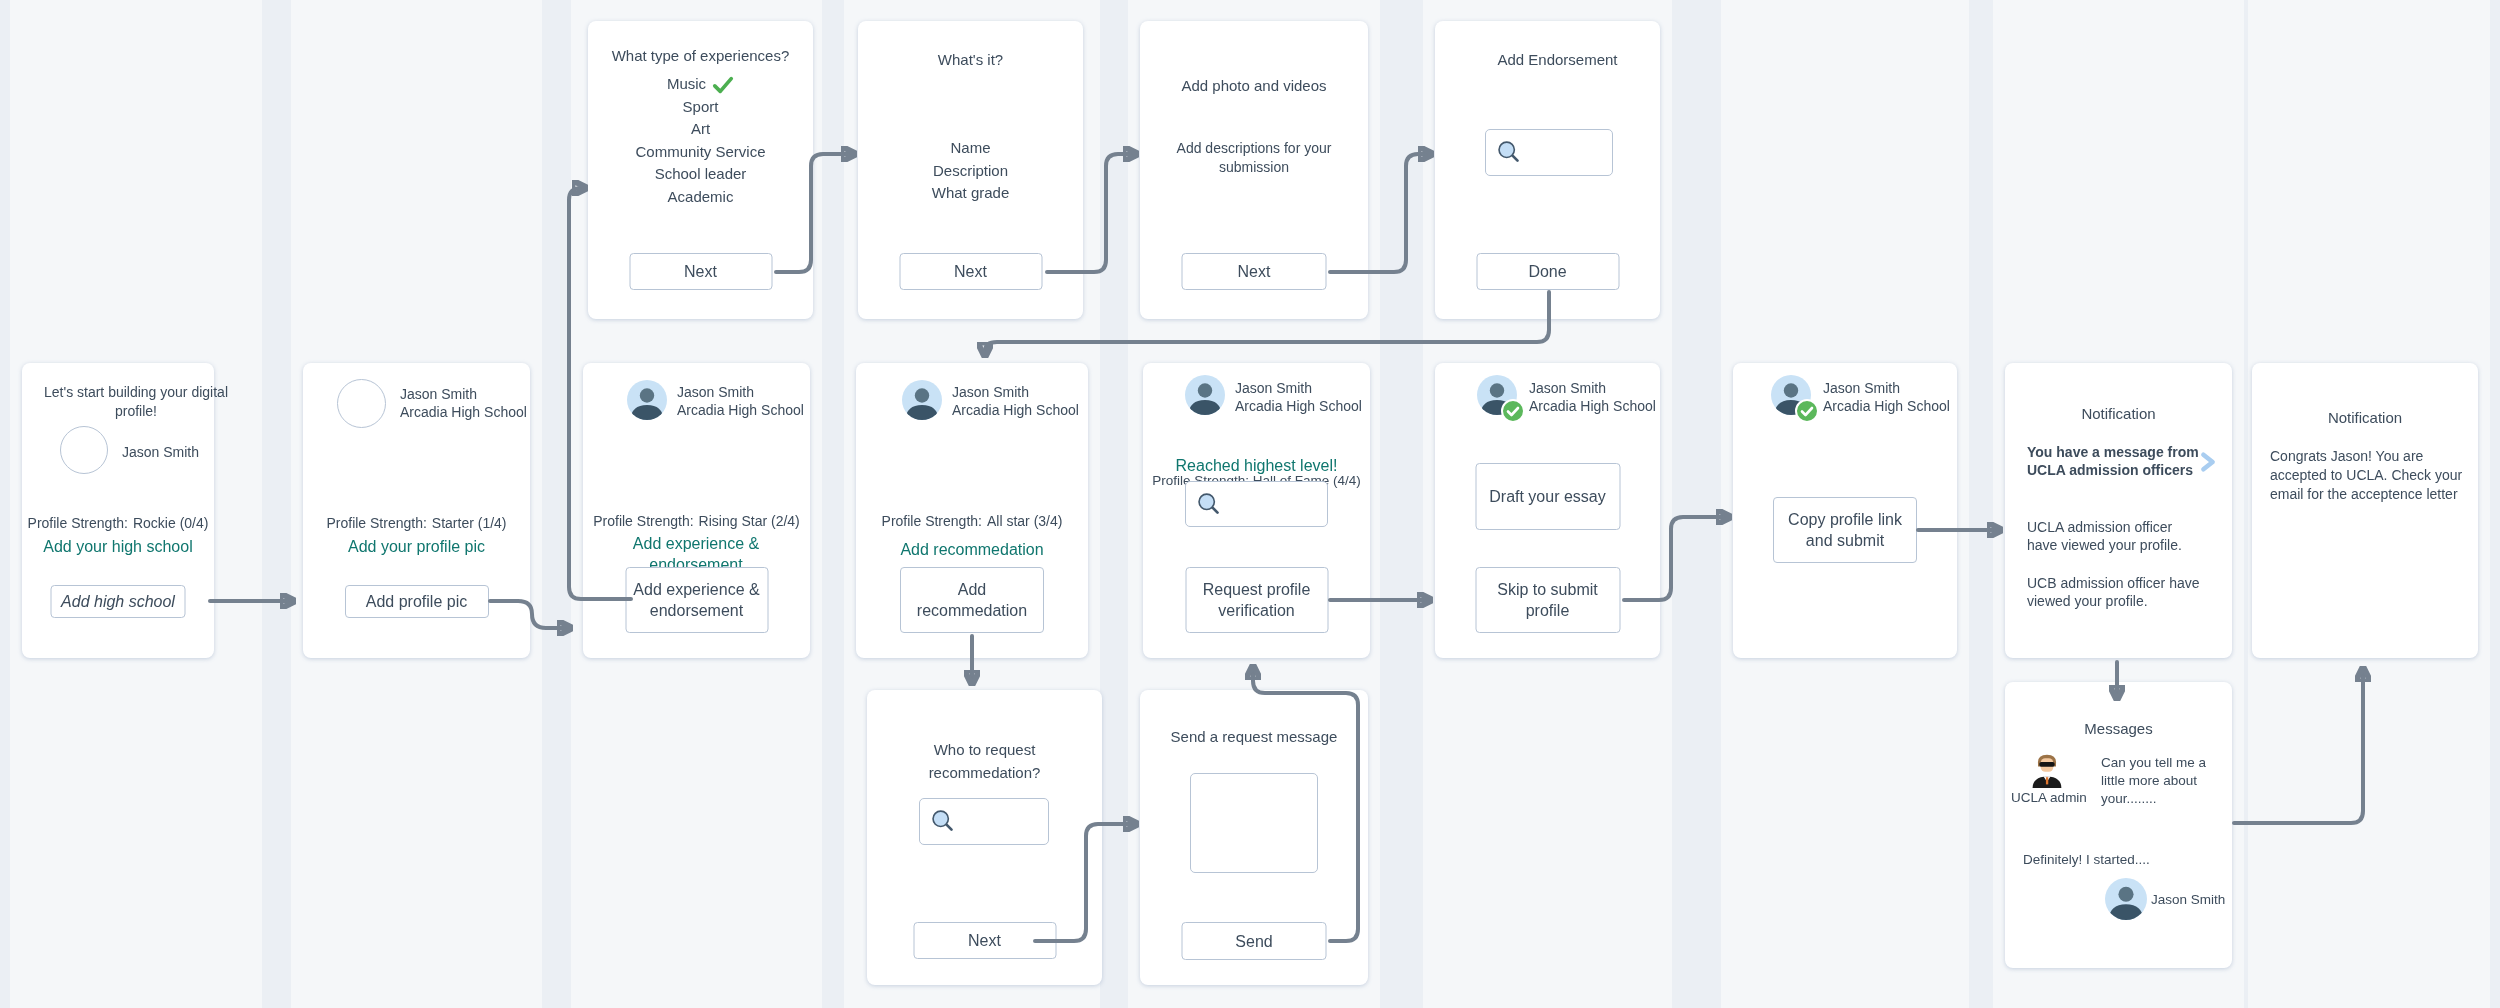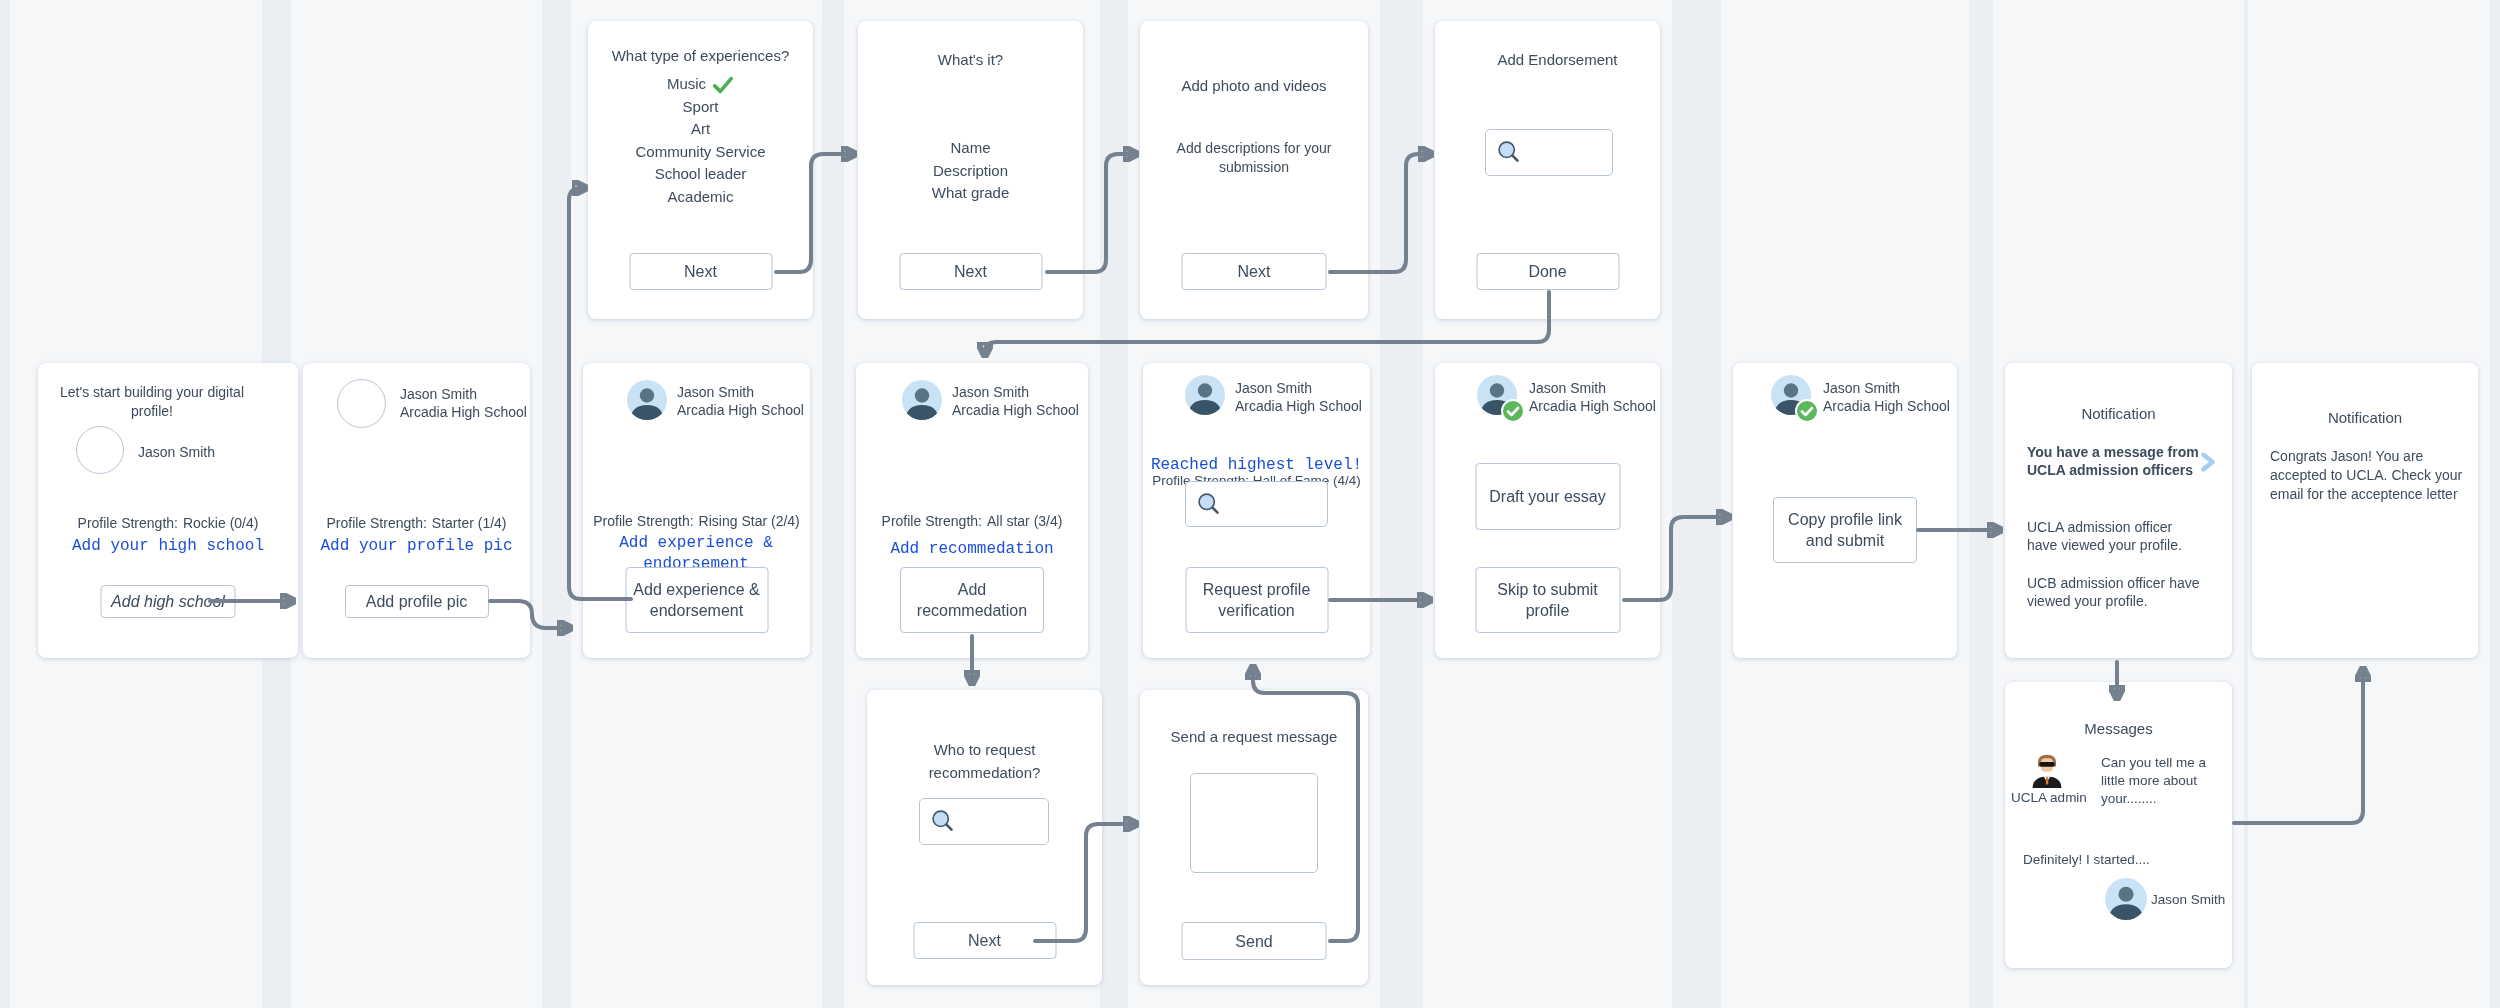--- a/index.html
+++ b/index.html
@@ -4,21 +4,21 @@
 <style>
   html,body{margin:0;padding:0;background:#ebeff4;font-family:"Liberation Sans",sans-serif;color:#3d4c5c;}
   #canvas{position:relative;width:2500px;height:1008px;overflow:hidden;background:#ebeff4;}
   .band{position:absolute;top:0;bottom:0;background:rgba(255,255,255,.48);}
   .card{position:absolute;background:#fff;border-radius:8px;box-shadow:0 1px 4px rgba(140,160,190,.45);}
   .abs{position:absolute;}
   .ctr{left:0;right:0;text-align:center;}
   .title{font-size:15px;}
   .small{font-size:14px;}
   .strength{display:flex;justify-content:center;gap:5px;font-size:14px;white-space:nowrap;}
-  .link{color:#1d4ed8;font-size:16px;line-height:21px;cursor:pointer;font-family:Liberation Mono, monospace;}
+  .link{color:#0f766e;font-size:16px;line-height:21px;cursor:pointer;}
   .btn{position:absolute;left:50%;transform:translateX(-50%);box-sizing:border-box;background:#fff;
        border:1.6px solid #b7c4d5;border-radius:4px;color:#3d4c5c;font-size:16px;line-height:21px;
        display:flex;align-items:center;justify-content:center;text-align:center;padding:2px 6px;
        font-family:inherit;cursor:pointer;}
   .searchbox{position:absolute;box-sizing:border-box;background:#fff;border:1.6px solid #b7c4d5;border-radius:5px;
        display:flex;align-items:center;padding-left:9px;cursor:text;}
   .textarea{position:absolute;box-sizing:border-box;background:#fff;border:1.6px solid #b7c4d5;border-radius:5px;cursor:text;}
   .avatar-empty{position:absolute;box-sizing:border-box;border:1.6px solid #b7c4d5;border-radius:50%;background:#fff;}
   .avatar{position:absolute;}
   .badge{position:absolute;}
@@ -128,21 +128,21 @@
   <div class="card" style="left:1435px;top:21px;width:225px;height:298px;">
     <div class="abs ctr title" style="top:30px;padding-left:20px;">Add Endorsement</div>
     <div class="searchbox" style="left:50px;top:108px;width:128px;height:47px;">
       <svg width="27" height="27">
           <use href="#sym-search"></use>
         </svg>
     </div>
     <button class="btn" style="top:232px;width:143px;height:37px;">Done</button>
   </div>
 
-  <div class="card" style="left:38px;top:363px;width:260px;height:295px;">
+  <div class="card" style="left:22px;top:363px;width:192px;height:295px;">
     <div class="abs small" style="top:20px;left:14px;width:200px;text-align:center;line-height:19px;">Let's start building your digital profile!</div>
     <div class="avatar-empty" style="left:38px;top:63px;width:48px;height:48px;"></div>
     <div class="nameblock" style="left:100px;top:80px;">Jason Smith</div>
     <div class="abs strength" style="left:0;right:0;top:152px;">
       <span>Profile Strength:</span>
       <span>Rockie (0/4)</span>
     </div>
     <div class="abs ctr link" style="top:173px;">Add your high school</div>
     <button class="btn" style="top:222px;width:135px;height:33px;font-style:italic;">Add high school</button>
   </div>

